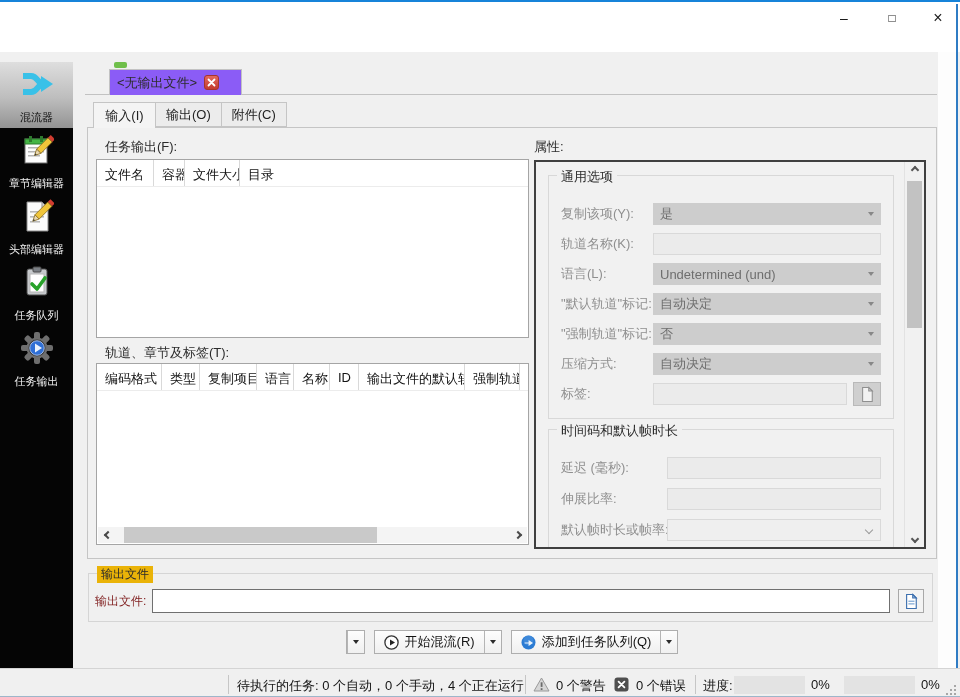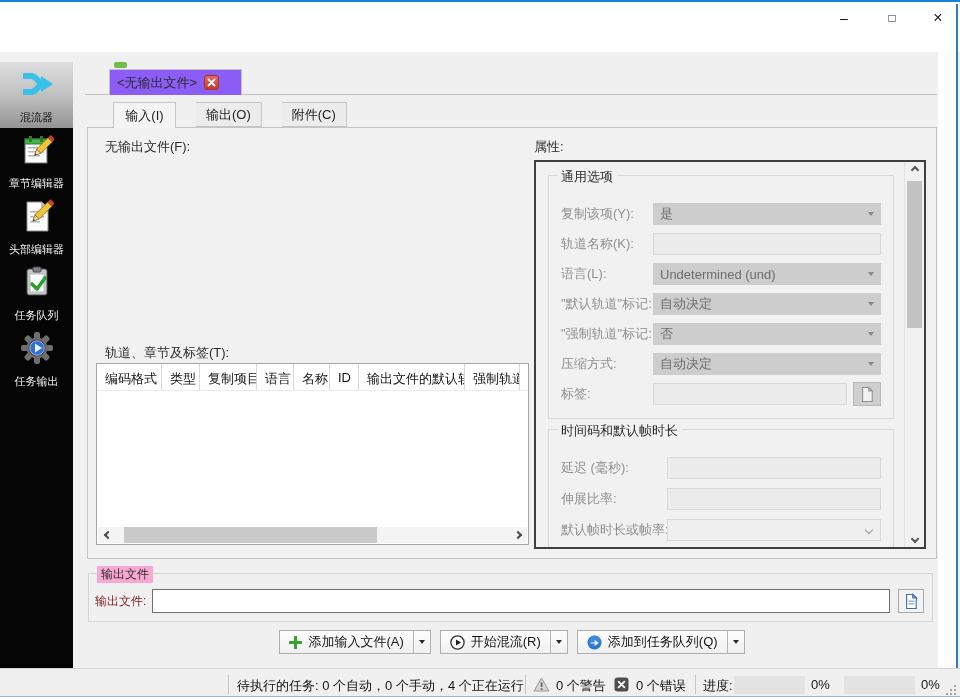--- a/index.html
+++ b/index.html
@@ -36,21 +36,21 @@
   #doc-tab { position:absolute; left:85px; top:67px; width:133px; height:26px; background:#8b5cf6;
              border:1px solid #c2c2c2; border-bottom:none; z-index:2; display:flex; align-items:center;
              padding:0 7px; gap:7px; cursor:pointer;margin-left:24px; }
   #doc-tab .t-label { font-size:13px; color:#2d2d2d; white-space:nowrap; }
   .tab-close { width:15px; height:15px; border-radius:3px; background:linear-gradient(#e4695e,#c33b2e);
                border:1px solid #a6352b; display:flex; align-items:center; justify-content:center; cursor:pointer; }
 
   
   #inner-tabs { position:absolute; left:93px; top:100px; display:flex; z-index:2; }
   .itab { height:25px; min-width:63px; padding:7px 10px; display:flex; align-items:center; justify-content:center;
-          font-size:13px; color:#222; background:#ececec; border:1px solid #c5c5c5; border-left:none; cursor:pointer;margin-left:20px; }
+          font-size:13px; color:#222; background:#ececec; border:1px solid #c5c5c5; border-left:none; cursor:pointer; }
   .itab:first-child { border-left:1px solid #c5c5c5; }
   .itab.selected { background:#f4f4f4; height:26px; border-bottom:none; }
 
   
   #tab-pane { position:absolute; left:87px; top:125px; width:850px; height:432px; background:#f1f1f1;
               border:1px solid #c5c5c5; }
   .section-label { position:absolute; font-size:13px; color:#2b2b2b; white-space:nowrap; }
   #files-label { left:17px; top:10px; }
   #tracks-label { left:17px; top:216px; }
   #props-label { left:446px; top:10px; }
@@ -95,21 +95,21 @@
               border-left:3.5px solid transparent; border-right:3.5px solid transparent; border-top:4.5px solid #878787; }
   .input-dis { flex:1; height:22px; background:#ebebeb; border:1px solid #d9d9d9; font-size:13px; color:#555; padding:0 4px; }
   .combo-frame { flex:1; height:22px; background:#efefef; border:1px solid #d9d9d9; position:relative; }
   .combo-frame .chev { position:absolute; right:8px; top:7px; border-color:#9a9a9a; border-width:1.5px; }
   .mini-btn { flex:0 0 28px; height:24px; margin-left:6px; background:#cfcfcf; border:1px solid #b9b9b9;
               display:flex; align-items:center; justify-content:center; cursor:pointer; }
 
   
   #output-group { position:absolute; left:88px; top:571px; width:845px; height:49px; border:1px solid #d5d5d5;
                   background:transparent; }
-  #output-group .legend { position:absolute; top:-8px; left:8px; background:#f9a8d4; padding:0 4px; font-size:12px; color:#2b2b2b; }
+  #output-group .legend { position:absolute; top:-8px; left:8px; background:#eab308; padding:0 4px; font-size:12px; color:#2b2b2b; }
   #output-row { position:absolute; left:6px; right:8px; top:15px; display:flex; align-items:center; }
   #output-label { font-size:12px; color:#7f1d1d; margin-right:6px; white-space:nowrap; }
   #output-input { flex:1; height:24px; background:#fff; border:1px solid #707070; font-size:13px; padding:0 4px;
                   font-family:inherit; }
   .mini-btn.enabled { background:#f3f3f3; border:1px solid #a8a8a8; flex:0 0 26px; margin-left:8px; }
 
   
   #actions { position:absolute; left:87px; top:628px; width:850px; display:flex; justify-content:center; gap:9px; }
   .action-btn { display:flex; align-items:stretch; height:24px; border:1px solid #aeaeae;
                 background:linear-gradient(#fdfdfd,#f0f0f0); cursor:pointer; }
@@ -225,22 +225,30 @@
   </div>
 
   <div id="inner-tabs">
     <div class="itab selected">输入(I)</div>
     <div class="itab">输出(O)</div>
     <div class="itab">附件(C)</div>
   </div>
 
   <div id="tab-pane">
 
-    <div id="files-label" class="section-label">无输出文件(F):</div>
-
+    <div id="files-label" class="section-label">任务输出(F):</div>
+
+    <div id="files-table" class="qtable">
+      <div class="thead">
+        <div class="th" style="width:57px">文件名</div>
+        <div class="th" style="width:31px">容器</div>
+        <div class="th" style="width:55px">文件大小</div>
+        <div class="th last" style="width:290px">目录</div>
+      </div>
+    </div>
 
     <div id="tracks-label" class="section-label">轨道、章节及标签(T):</div>
 
     <div id="tracks-table" class="qtable">
       <div class="thead">
         <div class="th" style="width:65px">编码格式</div>
         <div class="th" style="width:38px">类型</div>
         <div class="th" style="width:57px">复制项目</div>
         <div class="th" style="width:37px">语言</div>
         <div class="th" style="width:36px">名称</div>
@@ -373,27 +381,20 @@
           <path d="M10,1 l4,4 h-4 z" fill="#b9d4ef" stroke="#3c6fae" stroke-width="1.3"></path>
           <rect x="5" y="8" width="7" height="1.4" fill="#7fa8d4"></rect>
           <rect x="5" y="11" width="7" height="1.4" fill="#7fa8d4"></rect>
         </svg>
       </span>
     </div>
   </div>
 
   <div id="actions">
     <div class="action-btn">
-      <span class="ab-main">
-        <svg width="13" height="13" viewBox="0 0 13 13">
-          <rect x="5" y="0" width="3" height="13" fill="#3ba135"></rect>
-          <rect x="0" y="5" width="13" height="3" fill="#3ba135"></rect>
-        </svg>
-        <span>添加输入文件(A)</span>
-      </span>
       <span class="ab-arrow">
           <span class="tri"></span>
         </span>
     </div>
     <div class="action-btn">
       <span class="ab-main">
         <svg width="15" height="15" viewBox="0 0 15 15">
           <circle cx="7.5" cy="7.5" r="6.6" fill="#fdfdfd" stroke="#333333" stroke-width="1.3"></circle>
           <polygon points="6,4.6 11,7.5 6,10.4" fill="#222222"></polygon>
         </svg>

